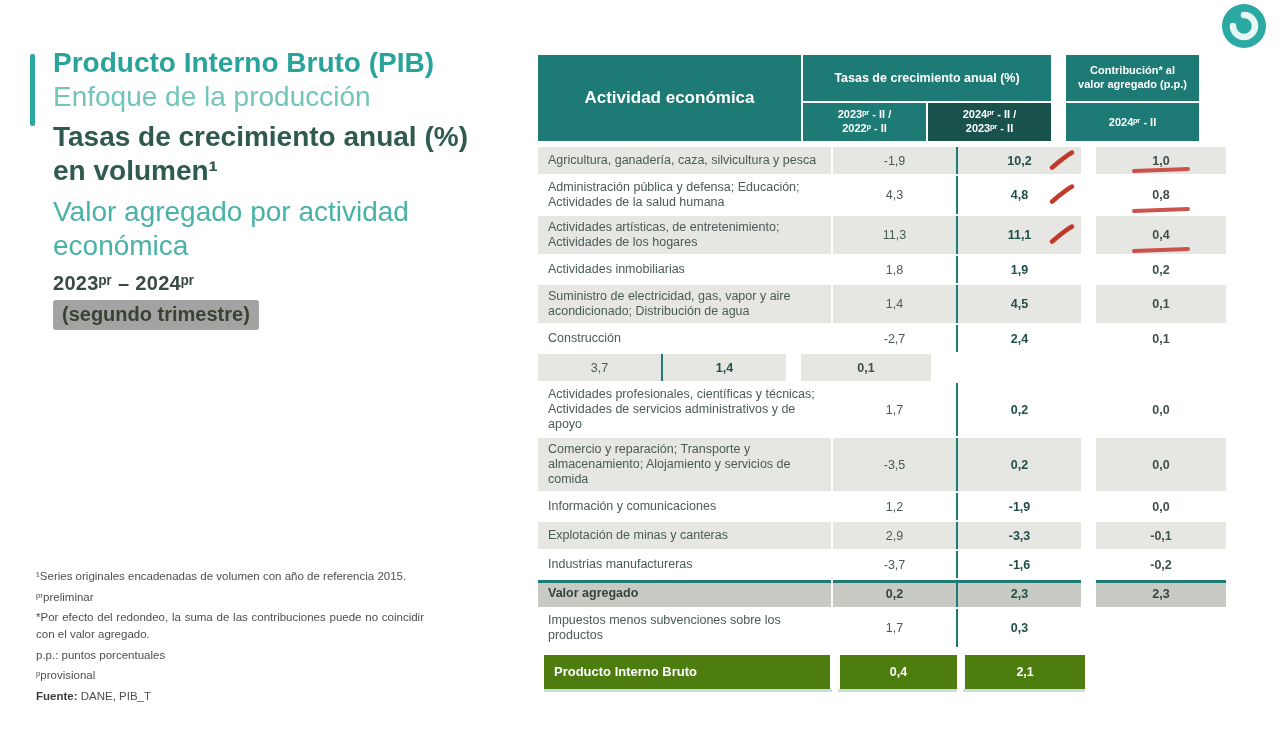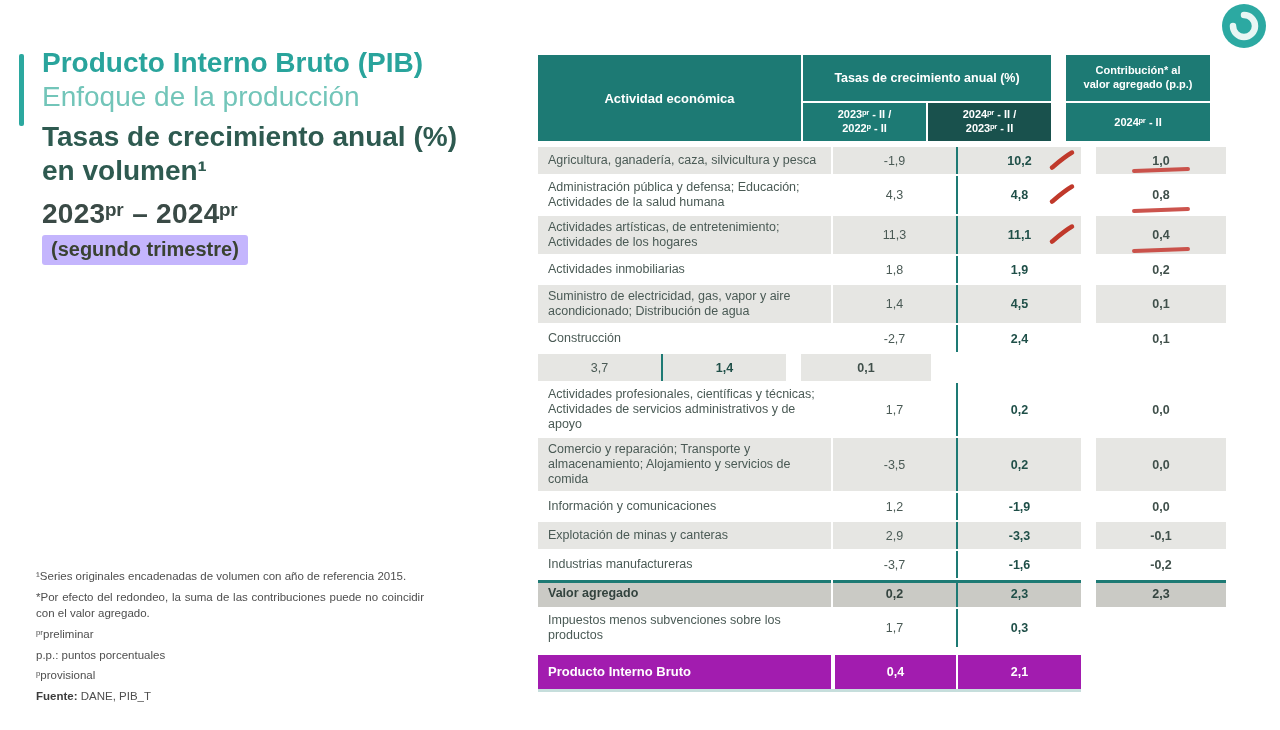--- a/index.html
+++ b/index.html
@@ -2,57 +2,57 @@
 <html><head>
 <meta charset="utf-8">
 <style>
   html,body { margin:0; padding:0; background:#ffffff; }
   .slide {
     position:relative; width:1280px; height:730px; background:#ffffff;
     font-family:"Liberation Sans", sans-serif; overflow:hidden;
   }
 
   
-  .title-block { position:absolute; left:19px; top:46px; width:490px; }
+  .title-block { position:absolute; left:30px; top:46px; width:490px; }
   .accent-bar { position:absolute; left:0; top:8px; width:5px; height:72px; background:#2ba89f; border-radius:2px; }
   .titles { margin-left:23px; }
   .t-line { line-height:1.22; }
   .t1 { font-size:28px; font-weight:bold; color:#29a49c; }
   .t2 { font-size:28px; font-weight:normal; color:#72c5b9; }
   .t3 { font-size:28px; font-weight:bold; color:#2e5a50; margin-top:6px; white-space:pre-line; }
   .t5 { font-size:28px; font-weight:normal; color:#49b2a6; margin-top:6px; }
-  .period { font-size:28px; font-weight:bold; color:#3a4a46; margin-top:9px; letter-spacing:.3px; }
-  .highlight { display:inline-block; margin-top:5px; background:#c4b5fd; color:#3a4232;
+  .period { font-size:20px; font-weight:bold; color:#3a4a46; margin-top:9px; letter-spacing:.3px; }
+  .highlight { display:inline-block; margin-top:5px; background:#a3a3a3; color:#3a4232;
                font-size:20px; font-weight:bold; padding:3px 9px 4px 9px; border-radius:3px; }
 
   
   .footnotes { position:absolute; left:36px; top:568px; width:388px; font-size:11.5px; color:#4e4e4e; line-height:1.45; }
   .footnotes .fn { margin-bottom:4px; }
   .fn-justify { text-align:justify; }
   .fn-source b { color:#3c3c3c; }
 
   
   .logo { position:absolute; right:14px; top:4px; width:44px; height:44px; }
 
   
   .gdp-table { position:absolute; left:538px; top:55px; width:688px; }
   * { box-sizing:border-box; }
 
   .thead { display:flex; }
   .th { background:#1d7a74; color:#ffffff; font-weight:bold; display:flex;
         align-items:center; justify-content:center; text-align:center; }
-  .th-act { width:263px; height:86px; font-size:13px; margin-right:2px; }
+  .th-act { width:263px; height:86px; font-size:17px; margin-right:2px; }
   .th-rates { width:248px; display:flex; flex-direction:column; }
   .th-group { height:46px; font-size:12.5px; margin-bottom:2px; }
   .th-sub { display:flex; height:38px; }
   .th-col { width:123px; font-size:11px; line-height:1.25; white-space:pre-line; }
   .th-col1 { margin-right:2px; }
   .th-col2 { background:#19514d; }
   .th-gap { width:15px; background:#ffffff; }
-  .th-contrib { width:144px; display:flex; flex-direction:column; }
+  .th-contrib { width:133px; display:flex; flex-direction:column; }
   .th-cgroup { height:46px; font-size:11px; line-height:1.25; margin-bottom:2px; white-space:pre-line; }
   .th-ccol { height:38px; font-size:11px; }
 
   .tbody { margin-top:6px; }
   .trow { display:flex; margin-bottom:2px; }
   .cell { min-height:27px; display:flex; align-items:center; }
   .c-act { width:295px; padding:4px 10px 4px 10px; font-size:12.5px; color:#4a5a55;
            line-height:1.2; border-right:2px solid #ffffff; }
   .c-r1 { width:123px; justify-content:center; font-size:12.5px; color:#4a5a55; }
   .c-r2 { width:125px; justify-content:center; font-size:12.5px; font-weight:bold; color:#1f4f48;
@@ -64,22 +64,23 @@
   .row-white .c-act, .row-white .c-r1, .row-white .c-r2, .row-white .c-contrib { background:#ffffff; }
 
   .row-total .c-act, .row-total .c-r1, .row-total .c-r2, .row-total .c-contrib {
     background:#cacac5; font-weight:bold; color:#33433e;
     box-shadow: inset 0 3px 0 #1d7a74;
   }
   .row-total .c-r2 { color:#1f4f48; }
 
   .row-pib { margin-top:8px; }
   .row-pib .c-act, .row-pib .c-r1, .row-pib .c-r2 {
-    background:#a21caf; color:#ffffff; font-weight:bold; min-height:34px;
+    background:#4d7c0f; color:#ffffff; font-weight:bold; min-height:34px;
     box-shadow: 0 3px 0 rgba(29,122,116,.25);
+    margin-left: 6px;
   }
   .row-pib .c-act { font-size:13px; }
   .row-pib .c-r1 { border-left:2px solid #ffffff; }
   .row-pib .c-r2 { border-left:2px solid #ffffff; }
   .row-pib .c-contrib { background:transparent; }
 
   .check-mark { position:absolute; right:5px; top:50%; transform:translateY(-52%); }
   .redline { position:absolute; left:50%; bottom:2px; width:58px; height:4px;
              background:#c6413a; border-radius:3px; transform:translateX(-50%) rotate(-2deg); opacity:.9; }
 </style>
@@ -88,29 +89,30 @@
 
 <div class="slide">
 
   <div class="title-block">
     <div class="accent-bar"></div>
     <div class="titles">
       <div class="t-line t1">Producto Interno Bruto (PIB)</div>
       <div class="t-line t2">Enfoque de la producción</div>
       <div class="t-line t3">Tasas de crecimiento anual (%)
 en volumen¹</div>
+      <div class="t-line t5">Valor agregado por actividad económica</div>
       <div class="period">2023ᵖʳ – 2024ᵖʳ</div>
       <div><span class="highlight">(segundo trimestre)</span></div>
     </div>
   </div>
 
   <div class="footnotes">
     <div class="fn">¹Series originales encadenadas de volumen con año de referencia 2015.</div>
+    <div class="fn">ᵖʳpreliminar</div>
     <div class="fn fn-justify">*Por efecto del redondeo, la suma de las contribuciones puede no coincidir con el valor agregado.</div>
-    <div class="fn">ᵖʳpreliminar</div>
     <div class="fn">p.p.: puntos porcentuales</div>
     <div class="fn">ᵖprovisional</div>
     <div class="fn fn-source"><b>Fuente:</b><span> DANE, PIB_T</span></div>
   </div>
 
   <div class="logo">
     <svg width="44" height="44" viewBox="0 0 44 44">
       <circle cx="22" cy="22" r="22" fill="#2ca9a2"></circle>
       <path d="M22 11 a11 11 0 1 1 -11 11" stroke="#e8f6f4" stroke-width="6.5" fill="none" stroke-linecap="round"></path>
     </svg>

